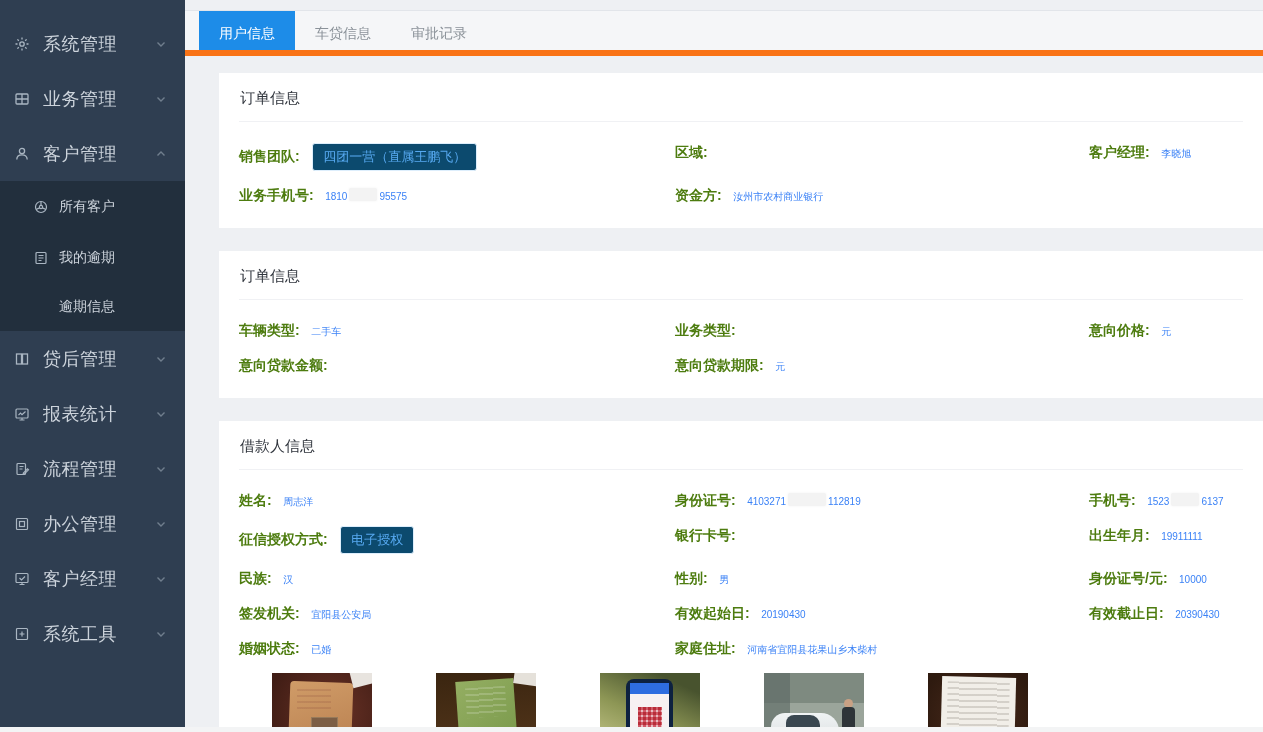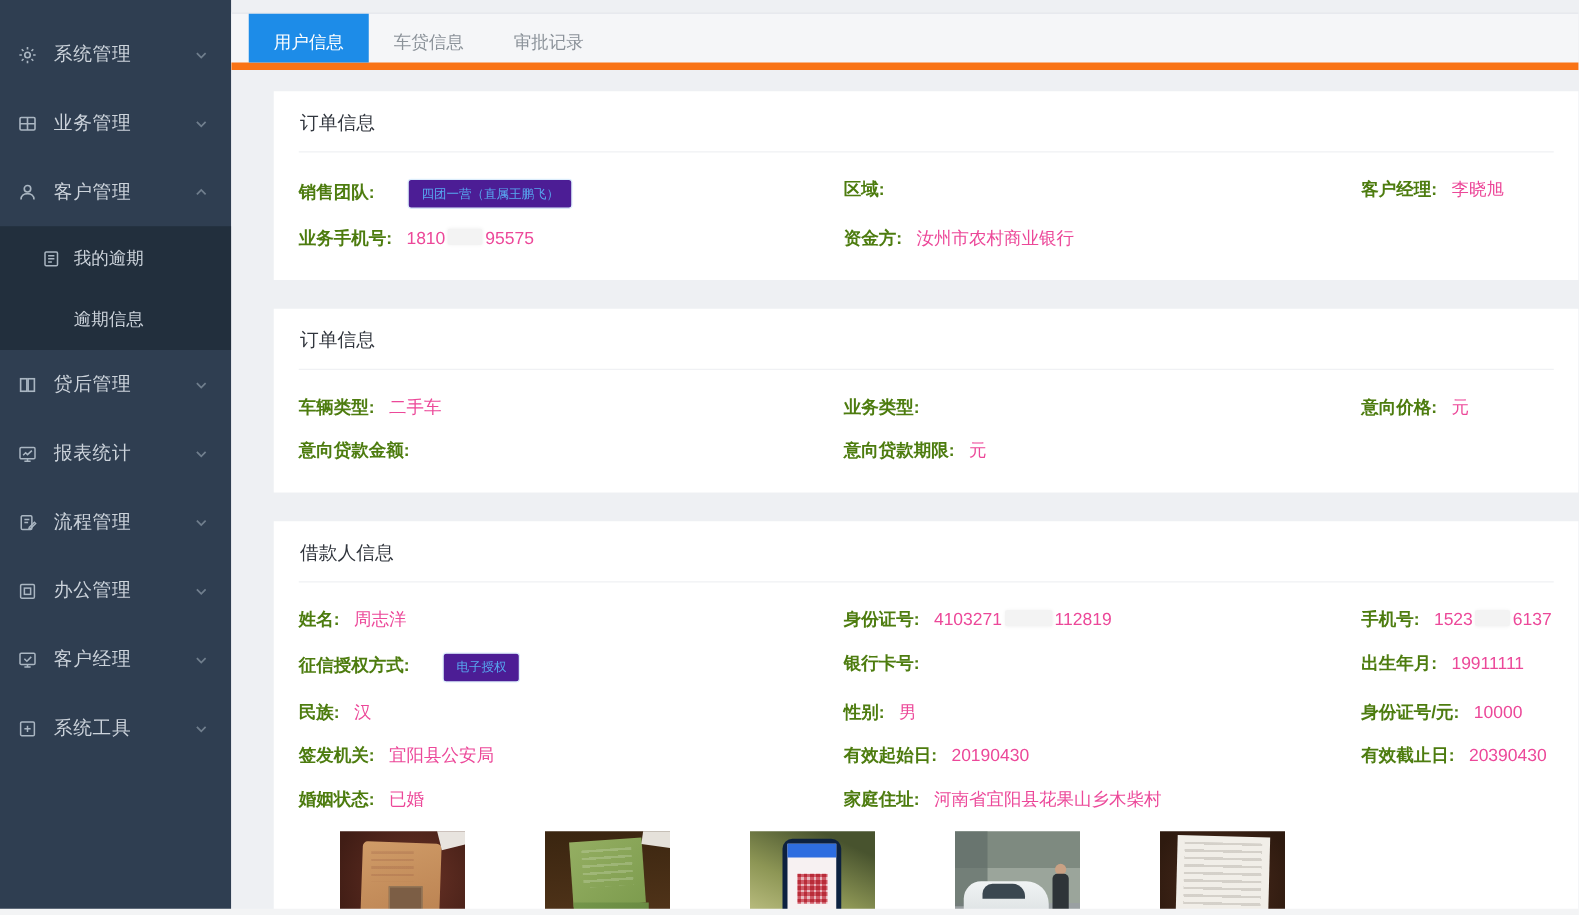--- a/index.html
+++ b/index.html
@@ -3,21 +3,21 @@
 <meta charset="utf-8">
 <style>
   * { margin:0; padding:0; box-sizing:border-box; }
   html,body { width:1263px; height:732px; overflow:hidden; background:#eef0f3;
     font-family:"Liberation Sans","DejaVu Sans",sans-serif; }
   .app { position:relative; width:1263px; height:732px; display:flex; }
 
   
   .sidebar { flex:none; width:185px; background:#2f3e51; color:#ccd3db; padding-top:16px; }
   .nav-item { height:55px; display:flex; align-items:center; padding:0 18px 0 14px;
-    font-size:15px; cursor:pointer; letter-spacing:.5px; }
+    font-size:18px; cursor:pointer; letter-spacing:.5px; }
   .nav-item .mi { width:16px; height:16px; margin-right:13px; flex:none; display:flex; align-items:center; }
   .nav-item .chev { margin-left:auto; opacity:.65; display:flex; }
   .submenu { background:#222f3d; }
   .nav-sub { height:51px; display:flex; align-items:center; padding-left:33px; font-size:14px; cursor:pointer; }
   .nav-sub .mi { width:16px; height:16px; margin-right:10px; flex:none; display:flex; align-items:center; }
   .nav-sub.no-icon { padding-left:59px; height:48px; }
 
   
   .content { flex:1; background:#eef0f3; overflow:hidden; }
   .tabbar { margin-top:10px; height:46px; background:#f5f6f8;
@@ -27,23 +27,23 @@
     font-size:14px; color:#8b9299; cursor:pointer; }
   .tab.active { background:#1d8ce8; color:#fff; }
 
   .card { background:#fff; margin:17px 0 0 34px; padding:0 20px 6px 20px; }
   .card2 { margin-top:23px; }
   .card-title { font-size:15px; font-weight:normal; color:#30353d;
     padding:16px 0 13px 1px; border-bottom:1px solid #f0f1f4; }
   .rows { padding:6px 0 16px 0; }
   .frow { display:grid; grid-template-columns:436px 414px 1fr; margin-top:15px; min-height:20px; }
   .flabel { font-weight:bold; color:#4d7c0f; font-size:14px; }
-  .fvalue { color:#ec4899; font-size:14px; margin-left:7px; }
-  .tag { display:inline-block; margin-left:22px; background:#4c1d95; color:#57a9f1;
-    font-size:10px; padding:4px 10px; border-radius:3px; border:1px solid #ddeefc; cursor:pointer; }
+  .fvalue { color:#3b82f6; font-size:10px; margin-left:7px; }
+  .tag { display:inline-block; margin-left:8px; background:#0c4a6e; color:#57a9f1;
+    font-size:13px; padding:4px 10px; border-radius:3px; border:1px solid #ddeefc; cursor:pointer; }
   .redact { display:inline-block; width:28px; height:13px; background:#f3f3f3;
     border-radius:2px; vertical-align:-1px; margin:0 2px; box-shadow:0 0 3px rgba(0,0,0,.05); }
 
   
   .photos { display:flex; gap:64px; padding:14px 0 0 33px; }
   .pwrap { width:100px; flex:none; }
   .photo { position:relative; width:100px; height:99px; overflow:hidden; cursor:pointer; }
 
   .p1 { background:radial-gradient(circle at 60% 40%, #6a3226, #401d15 78%); }
   .p1 .idcard { position:absolute; left:17px; top:9px; width:63px; height:79px;
@@ -139,20 +139,30 @@
         <svg width="12" height="12" viewBox="0 0 12 12" fill="none" stroke="#93a1ae" stroke-width="1.4">
             <path d="M2.5 7.5L6 4l3.5 3.5"></path>
           </svg>
         </span>
     </div>
 
     <div class="submenu">
       <div class="nav-sub">
         <span class="mi">
           <svg width="16" height="16" viewBox="0 0 16 16" fill="none" stroke="#aab6c2" stroke-width="1.2">
+              <circle cx="8" cy="8" r="5.5"></circle>
+              <circle cx="8" cy="8" r="1.6"></circle>
+              <path d="M8 2.5v4M3 10.5l3.6-1.6M13 10.5L9.4 8.9"></path>
+            </svg>
+          </span>
+        <span>所有客户</span>
+      </div>
+      <div class="nav-sub">
+        <span class="mi">
+          <svg width="16" height="16" viewBox="0 0 16 16" fill="none" stroke="#aab6c2" stroke-width="1.2">
               <rect x="3" y="2.5" width="10" height="11" rx="1"></rect>
               <path d="M5.5 5.5h5M5.5 8h5M5.5 10.5h3"></path>
             </svg>
           </span>
         <span>我的逾期</span>
       </div>
       <div class="nav-sub no-icon">
         <span>逾期信息</span>
       </div>
     </div>

